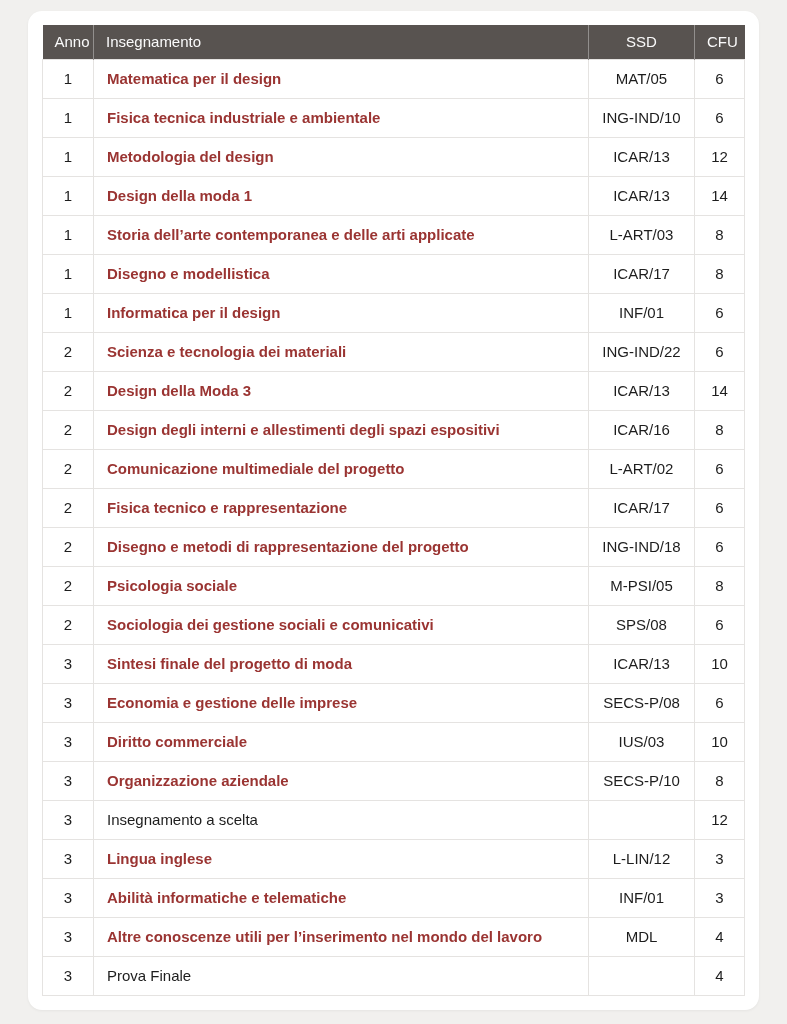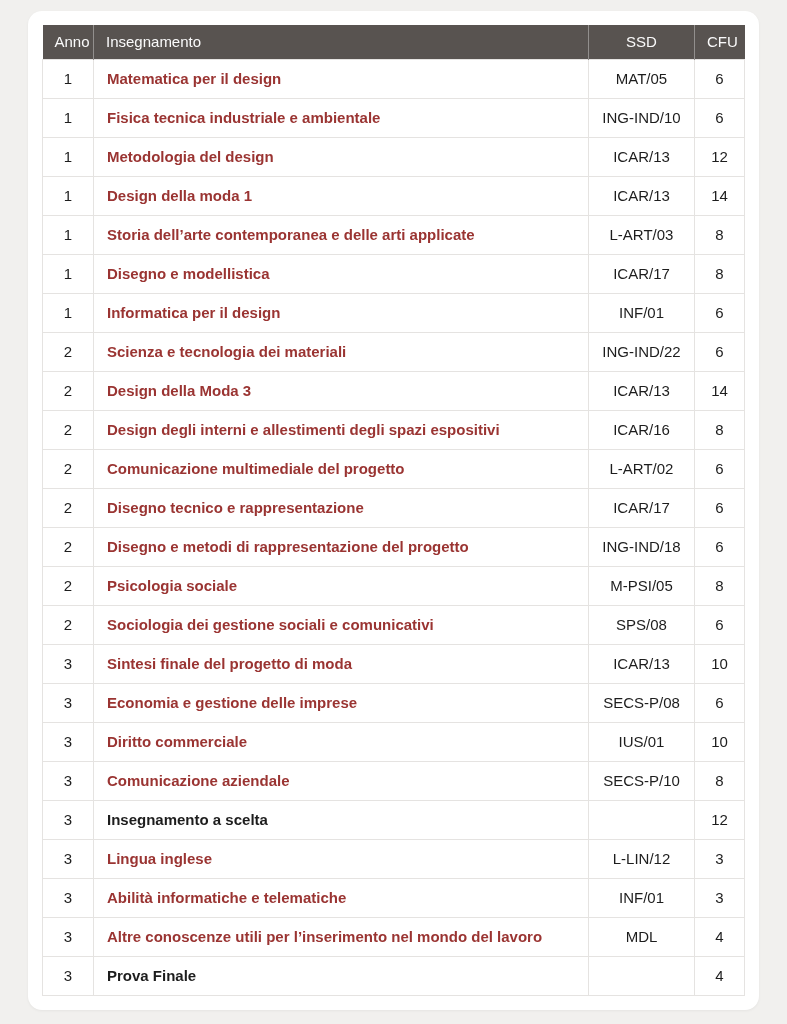--- a/index.html
+++ b/index.html
@@ -61,21 +61,21 @@
   tbody td.cell-anno, tbody td.cell-ssd, tbody td.cell-cfu { text-align: center; }
   a.course-link {
     color: var(--link-color);
     font-weight: 700;
     text-decoration: none;
     border-bottom: 2px solid var(--link-underline);
     padding-bottom: 20px;
   }
   span.course-plain {
     color: var(--body-text);
-    font-weight: 700;
+    font-weight: 400;
   }
 </style>
 </head>
 <body>
 
 <div class="card">
   <table class="curriculum">
     <colgroup>
       <col class="c-anno">
       <col class="c-insegnamento">
@@ -152,21 +152,21 @@
     <td class="cell-cfu">8</td>
   </tr>
         <tr>
     <td class="cell-anno">2</td>
     <td class="cell-insegnamento"><a href="#" class="course-link">Comunicazione multimediale del progetto</a></td>
     <td class="cell-ssd">L-ART/02</td>
     <td class="cell-cfu">6</td>
   </tr>
         <tr>
     <td class="cell-anno">2</td>
-    <td class="cell-insegnamento"><a href="#" class="course-link">Disegno tecnico e rappresentazione</a></td>
+    <td class="cell-insegnamento"><a href="#" class="course-link">Fisica tecnico e rappresentazione</a></td>
     <td class="cell-ssd">ICAR/17</td>
     <td class="cell-cfu">6</td>
   </tr>
         <tr>
     <td class="cell-anno">2</td>
     <td class="cell-insegnamento"><a href="#" class="course-link">Disegno e metodi di rappresentazione del progetto</a></td>
     <td class="cell-ssd">ING-IND/18</td>
     <td class="cell-cfu">6</td>
   </tr>
         <tr>
@@ -189,26 +189,26 @@
   </tr>
         <tr>
     <td class="cell-anno">3</td>
     <td class="cell-insegnamento"><a href="#" class="course-link">Economia e gestione delle imprese</a></td>
     <td class="cell-ssd">SECS-P/08</td>
     <td class="cell-cfu">6</td>
   </tr>
         <tr>
     <td class="cell-anno">3</td>
     <td class="cell-insegnamento"><a href="#" class="course-link">Diritto commerciale</a></td>
-    <td class="cell-ssd">IUS/01</td>
+    <td class="cell-ssd">IUS/03</td>
     <td class="cell-cfu">10</td>
   </tr>
         <tr>
     <td class="cell-anno">3</td>
-    <td class="cell-insegnamento"><a href="#" class="course-link">Comunicazione aziendale</a></td>
+    <td class="cell-insegnamento"><a href="#" class="course-link">Organizzazione aziendale</a></td>
     <td class="cell-ssd">SECS-P/10</td>
     <td class="cell-cfu">8</td>
   </tr>
         <tr>
     <td class="cell-anno">3</td>
     <td class="cell-insegnamento"><span class="course-plain">Insegnamento a scelta</span></td>
     <td class="cell-ssd"></td>
     <td class="cell-cfu">12</td>
   </tr>
         <tr>

